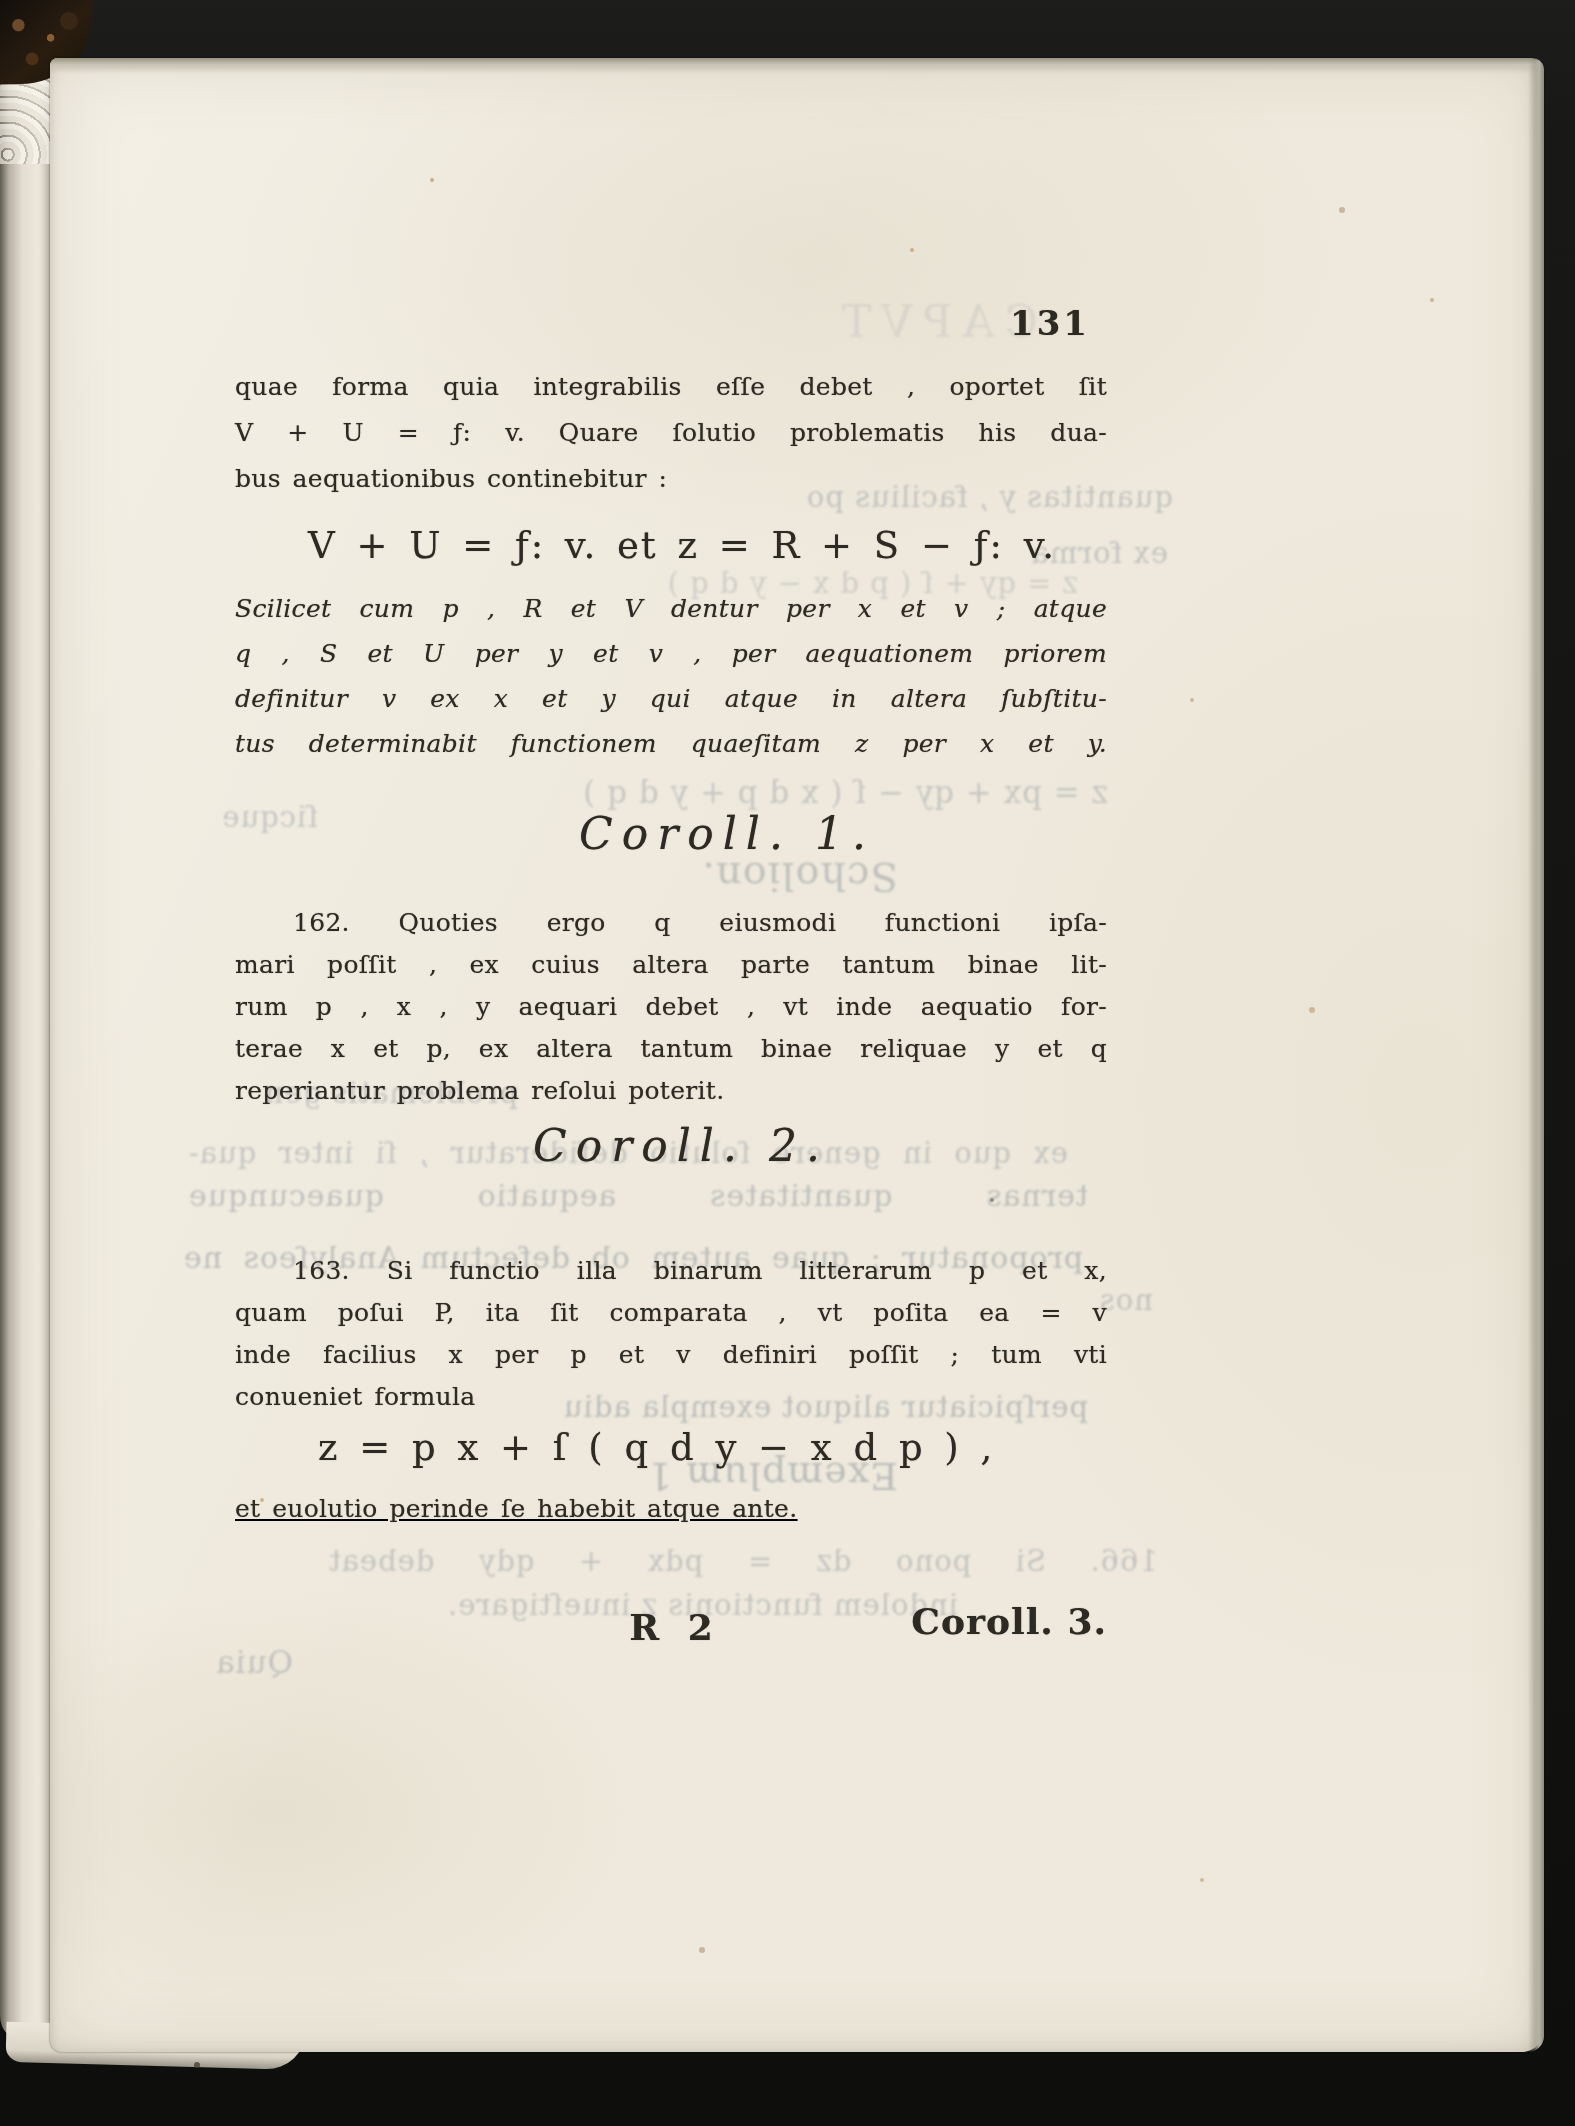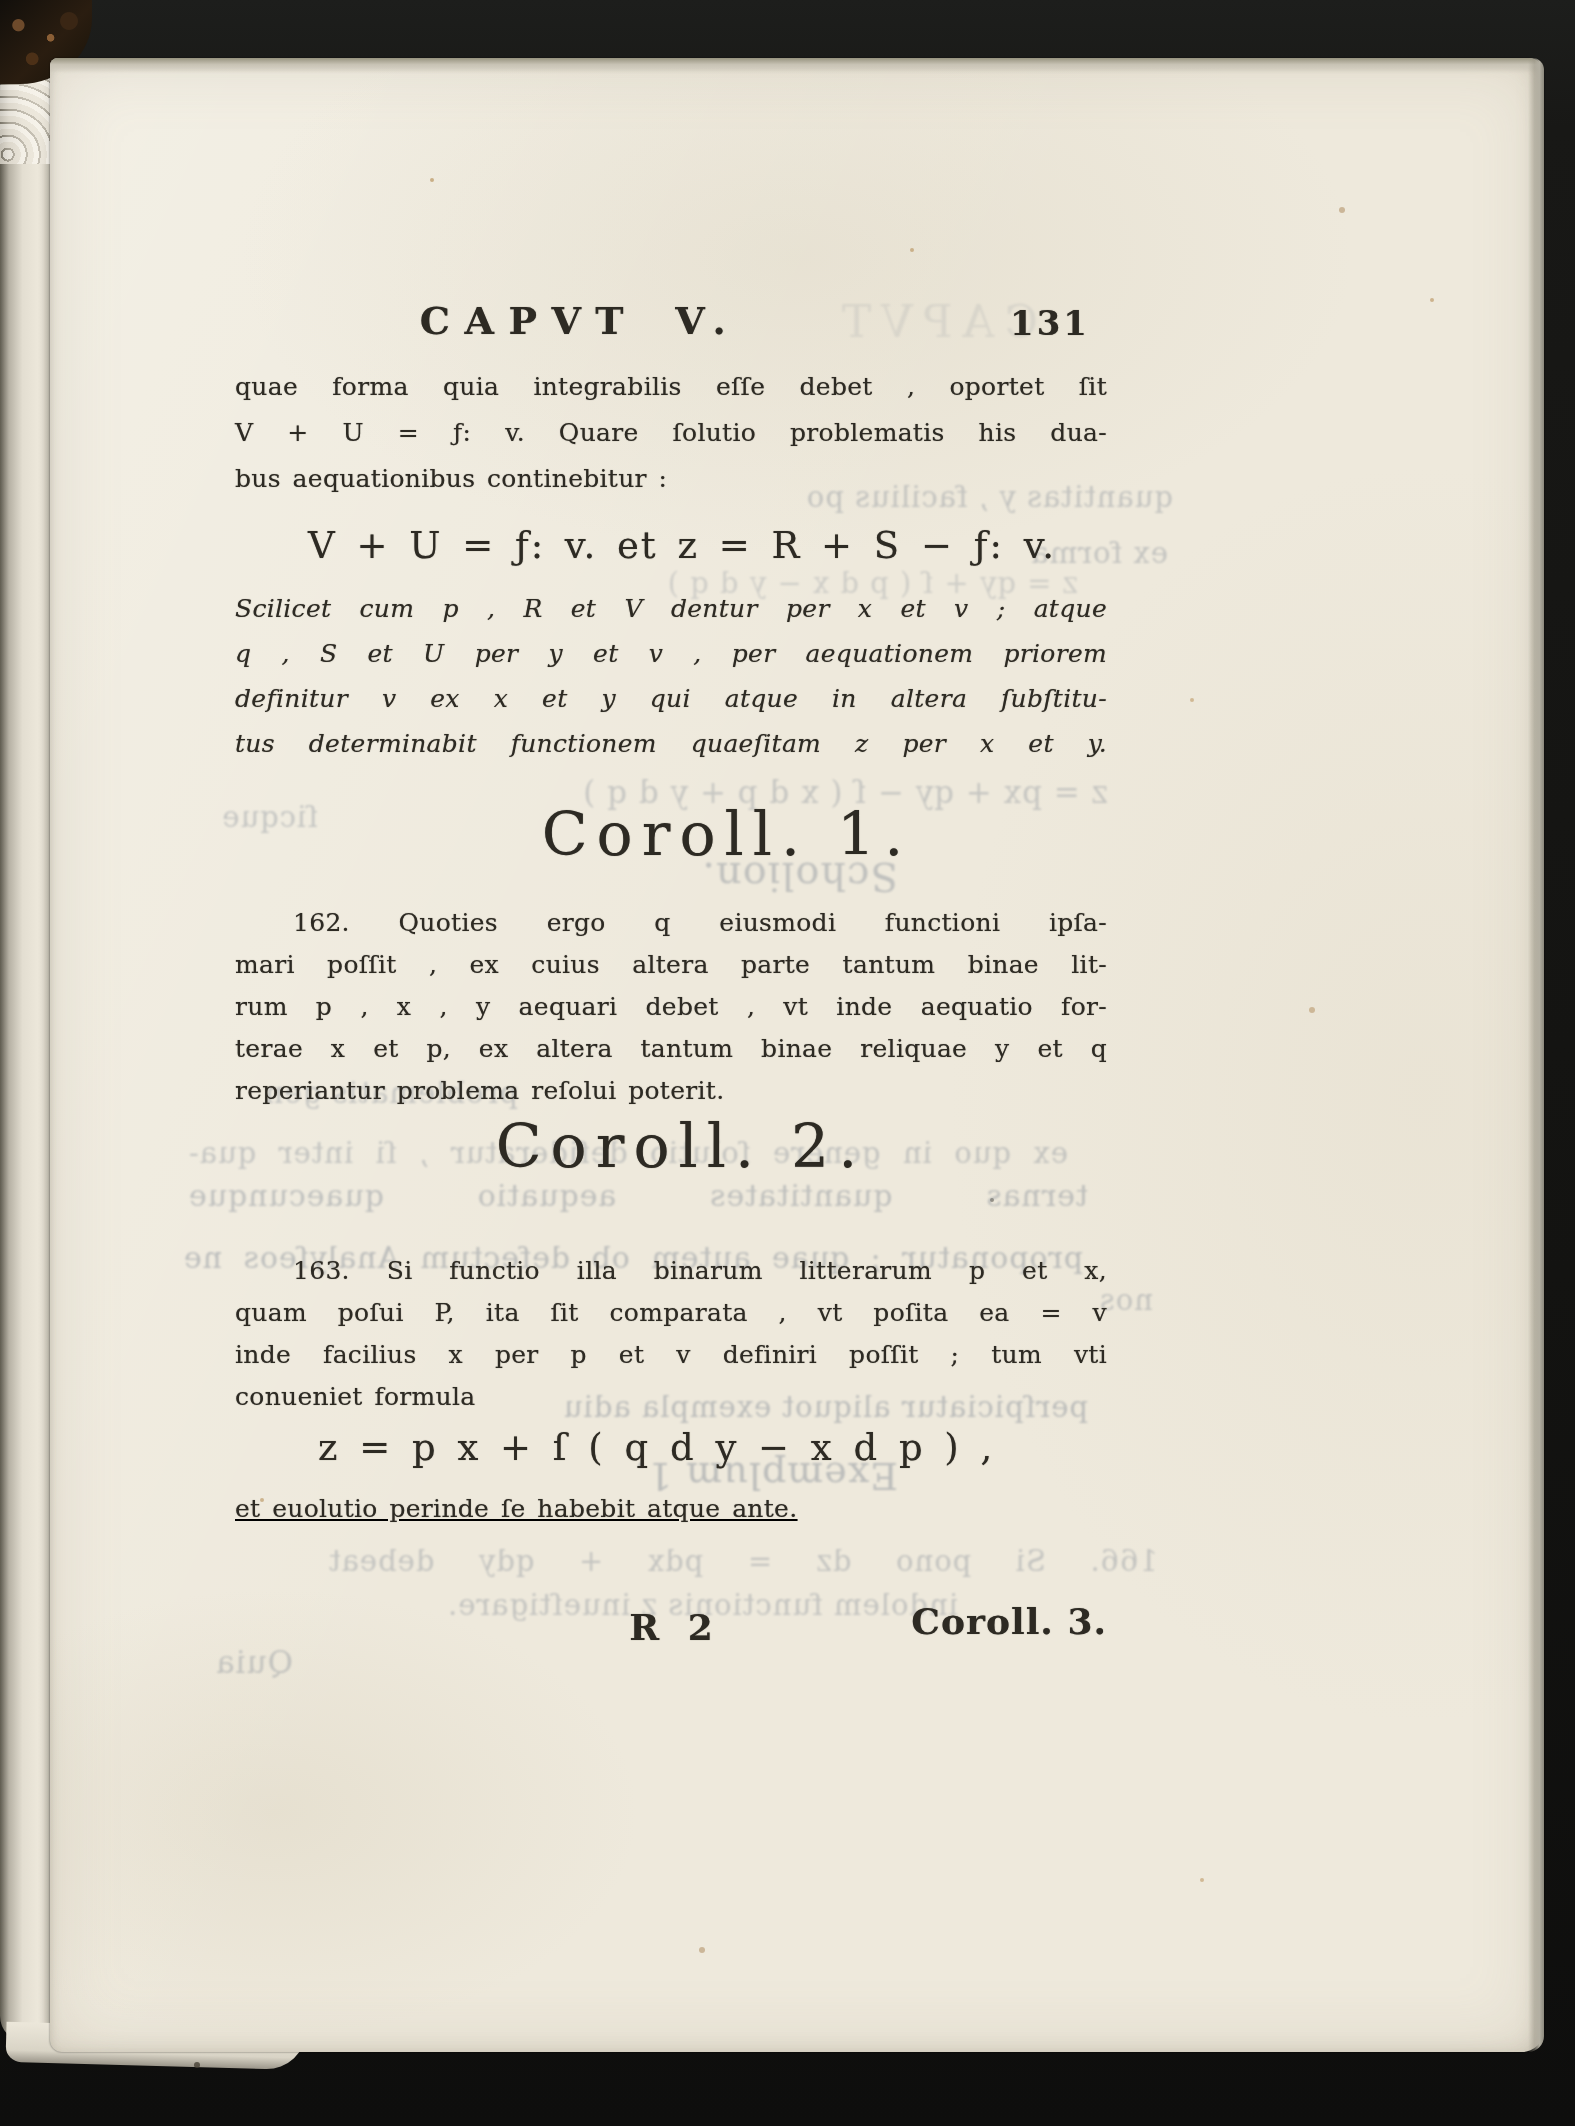--- a/index.html
+++ b/index.html
@@ -68,21 +68,21 @@
   .p2{top:528px;} .p2 .tl{height:45px;line-height:45px;font-style:italic;}
   .p162{top:844px;} .p162 .tl{height:42px;line-height:42px;}
   .p163{top:1192px;} .p163 .tl{height:42px;line-height:42px;}
   .p164{top:1428px;text-decoration:underline;} .p164 .tl{height:46px;line-height:46px;}
 
   .eq{position:absolute;font-size:37px;letter-spacing:2px;word-spacing:6px;white-space:nowrap;}
   .eq1{left:258px;top:466px;}
   .eq2{left:268px;top:1368px;}
 
   .coroll{position:absolute;left:185px;width:872px;text-align:center;
-     font-size:60px;letter-spacing:9px;height:60px;line-height:60px;}
+     font-size:44px;letter-spacing:9px;height:60px;line-height:60px;font-style:italic;}
   .c1{top:746px;padding-left:56px;}
   .c2{top:1058px;padding-left:10px;}
 
   .bottomrow{position:absolute;left:185px;top:1548px;width:872px;height:52px;}
   .sig{position:absolute;left:355px;top:0;width:170px;text-align:center;
      font-size:36px;font-weight:700;letter-spacing:8px;}
   .catch{position:absolute;left:520px;top:-6px;width:352px;text-align:right;
      font-size:36px;font-weight:700;letter-spacing:1px;}
 
   
@@ -135,21 +135,20 @@
     <div class="bl b8 wide">ternas quantitates      aequatio  quaecunque</div>
     <div class="bl b9 wide">proponatur ; quae autem ob defectum Analyſeos ne</div>
     <div class="bl b10">nos</div>
     <div class="bl b11">perſpiciatur aliquot exempla adiu</div>
     <div class="bl b12 flip">Exemplum 1.</div>
     <div class="bl b13 wide">166. Si pono  dz = pdx + qdy    debeat</div>
     <div class="bl b14">indolem functionis z inueſtigare.</div>
     <div class="bl b15">Quia</div>
 
     <div class="hdr-row">
-      <div class="ch-title ink">CAPVT V.</div>
       <div class="pg-num ink">131</div>
     </div>
 
     <div class="col p1">
       <div class="tl just ink">quae forma quia integrabilis eſſe debet ,  oportet ſit</div>
       <div class="tl just ink">V + U = ƒ: v.   Quare ſolutio problematis his dua-</div>
       <div class="tl ink">bus aequationibus continebitur :</div>
     </div>
 
     <div class="eq eq1 ink">V + U = ƒ: v.  et  z = R + S − ƒ: v.</div>

